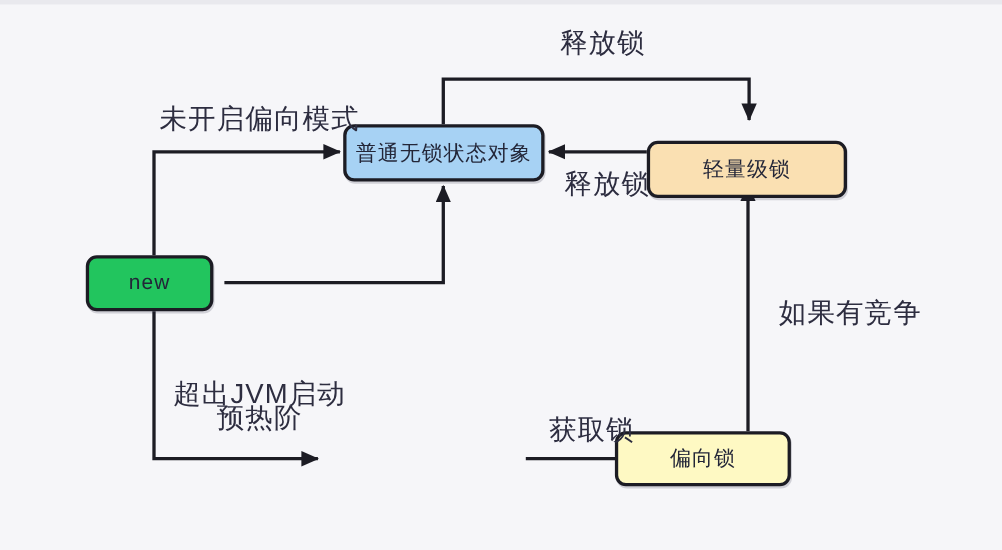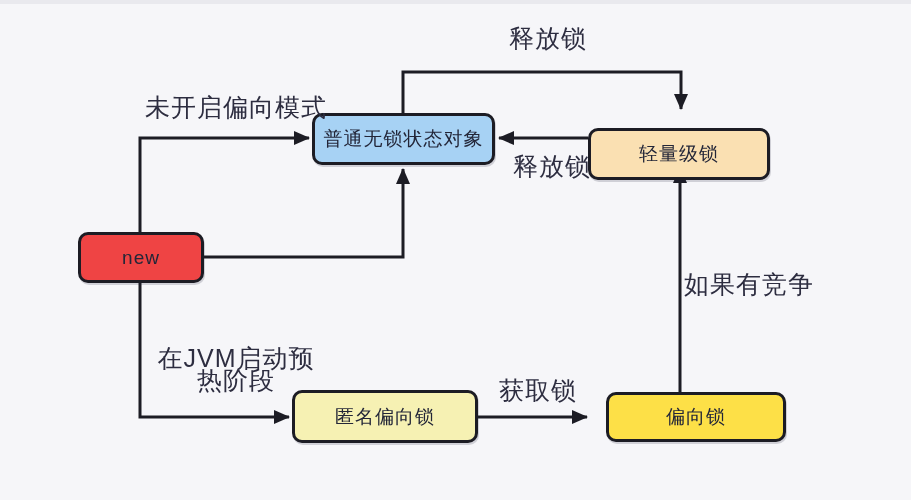--- a/index.html
+++ b/index.html
@@ -32,37 +32,37 @@
     border: 3px solid #1c1c24;
     border-radius: 10px;
     display: flex;
     align-items: center;
     justify-content: center;
     font-size: 19px;
     letter-spacing: 1px;
     color: #232638;
     box-shadow: 1px 2px 0 rgba(40,40,60,0.18);
   }
-  #node-new          { left: 78px;  top: 232px; width: 126px; height: 51px; background: #ef4444; }
+  #node-new          { left: 78px;  top: 232px; width: 116px; height: 51px; background: #22c55e; }
   #node-no-lock      { left: 312px; top: 113px; width: 183px; height: 52px; background: #a7d2f4; }
   #node-lightweight  { left: 588px; top: 112px; width: 182px; height: 52px; background: #fae0b2; margin-top: 16px; }
   #node-anon-biased  { left: 292px; top: 390px; width: 186px; height: 53px; background: #f6f1b3; }
-  #node-biased       { left: 606px; top: 392px; width: 180px; height: 50px; background: #fde047; }
+  #node-biased       { left: 559px; top: 392px; width: 160px; height: 50px; background: #fef9c3; }
   .edge-label {
     position: absolute;
     font-size: 25px;
     color: #2d2d40;
     letter-spacing: 1px;
     white-space: nowrap;
   }
   #label-release-top     { left: 509px; top: 22px; }
   #label-no-biased-mode  { left: 145px; top: 91px; }
   #label-in-warmup       { left: 220px; top: 222px; }
   #label-release-mid     { left: 513px; top: 150px; }
-  #label-contention      { left: 684px; top: 268px; }
+  #label-contention      { left: 708px; top: 268px; }
   #label-beyond-warmup   { left: 148px; top: 347px; width: 176px; text-align: center; white-space: normal; line-height: 22px; }
   #label-acquire         { left: 499px; top: 374px; }
   .watermark {
     position: absolute;
     white-space: nowrap;
   }
   #watermark-community {
     left: 721px; top: 452px;
     font-size: 20px;
     color: #c3c3cb;
@@ -98,25 +98,24 @@
     <polyline points="140,283 140,417 289,417" fill="none" stroke="#1c1c24" stroke-width="3" marker-end="url(#arrow)"></polyline>
 
     <polyline points="478,417 587,417" fill="none" stroke="#1c1c24" stroke-width="3" marker-end="url(#arrow)"></polyline>
 
     <polyline points="680,392 680,168" fill="none" stroke="#1c1c24" stroke-width="3" marker-end="url(#arrow)"></polyline>
   </svg>
 
   <div class="node" id="node-new">new</div>
   <div class="node" id="node-no-lock">普通无锁状态对象</div>
   <div class="node" id="node-lightweight">轻量级锁</div>
-  <div class="node" id="node-anon-biased">匿名偏向锁</div>
   <div class="node" id="node-biased">偏向锁</div>
 
   <div class="edge-label" id="label-release-top">释放锁</div>
   <div class="edge-label" id="label-no-biased-mode">未开启偏向模式</div>
   <div class="edge-label" id="label-release-mid">释放锁</div>
   <div class="edge-label" id="label-contention">如果有竞争</div>
   <div class="edge-label" id="label-beyond-warmup">
-    <span>在JVM启动预热阶段</span><br>
+    <span>超出JVM启动预热阶</span><br>
   </div>
   <div class="edge-label" id="label-acquire">获取锁</div>
 
 </div>
 
 </body></html>

